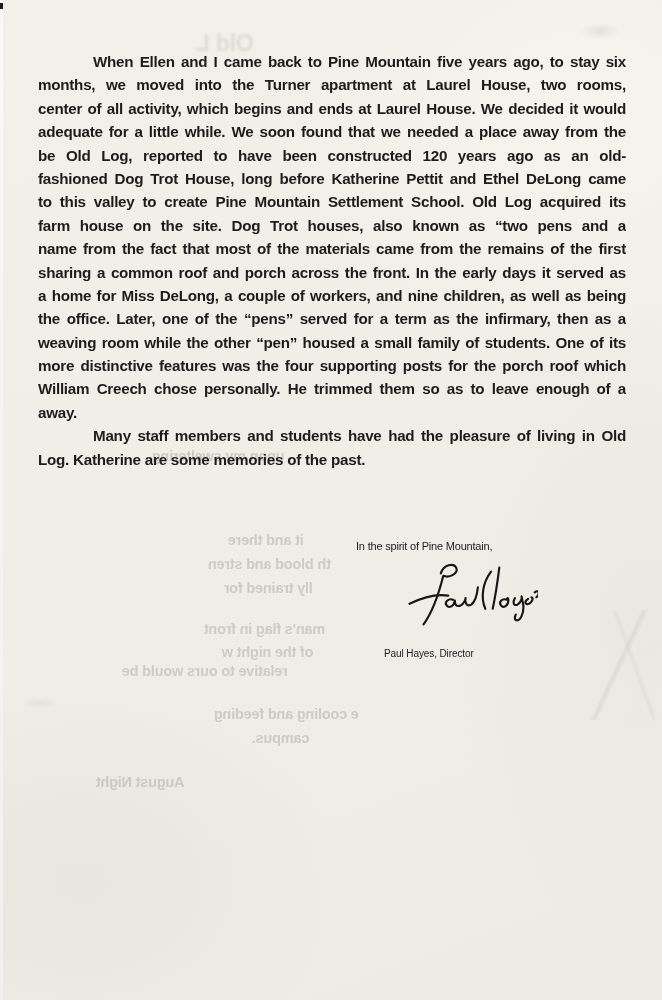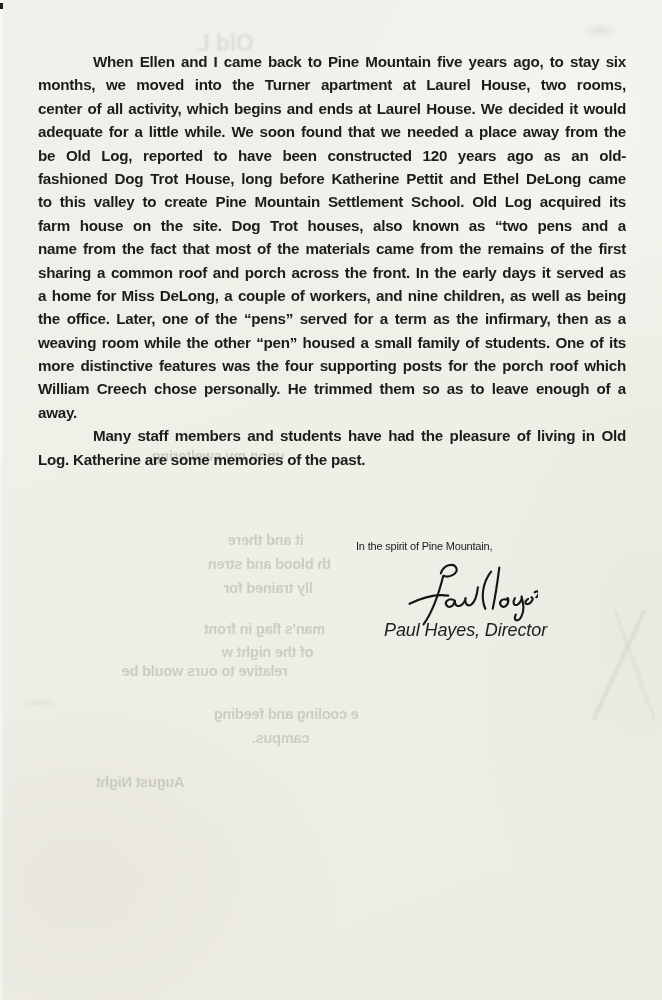--- a/index.html
+++ b/index.html
@@ -42,22 +42,22 @@
   .para .tline:last-child { text-align-last:left; }
   .para .tline:first-child { text-indent:55px; }
   .closing {
     position:absolute; left:356px; top:540px;
     font-size:11px; letter-spacing:-0.2px; color:#1c1c1b;
   }
   .signature {
     position:absolute; left:398px; top:558px; width:140px; height:76px;
   }
   .signed-by {
-    position:absolute; left:384px; top:620px;
-    font-size:18px; letter-spacing:-0.1px; color:#1c1c1b;font-style:italic;
+    position:absolute; left:384px; top:648px;
+    font-size:10px; letter-spacing:-0.1px; color:#1c1c1b;
   }
   
   .ghost {
     position:absolute;
     transform:scaleX(-1);
     color:#adaca3;
     opacity:0.5;
     filter:blur(0.5px);
     font-weight:bold;
     font-size:14.5px;

